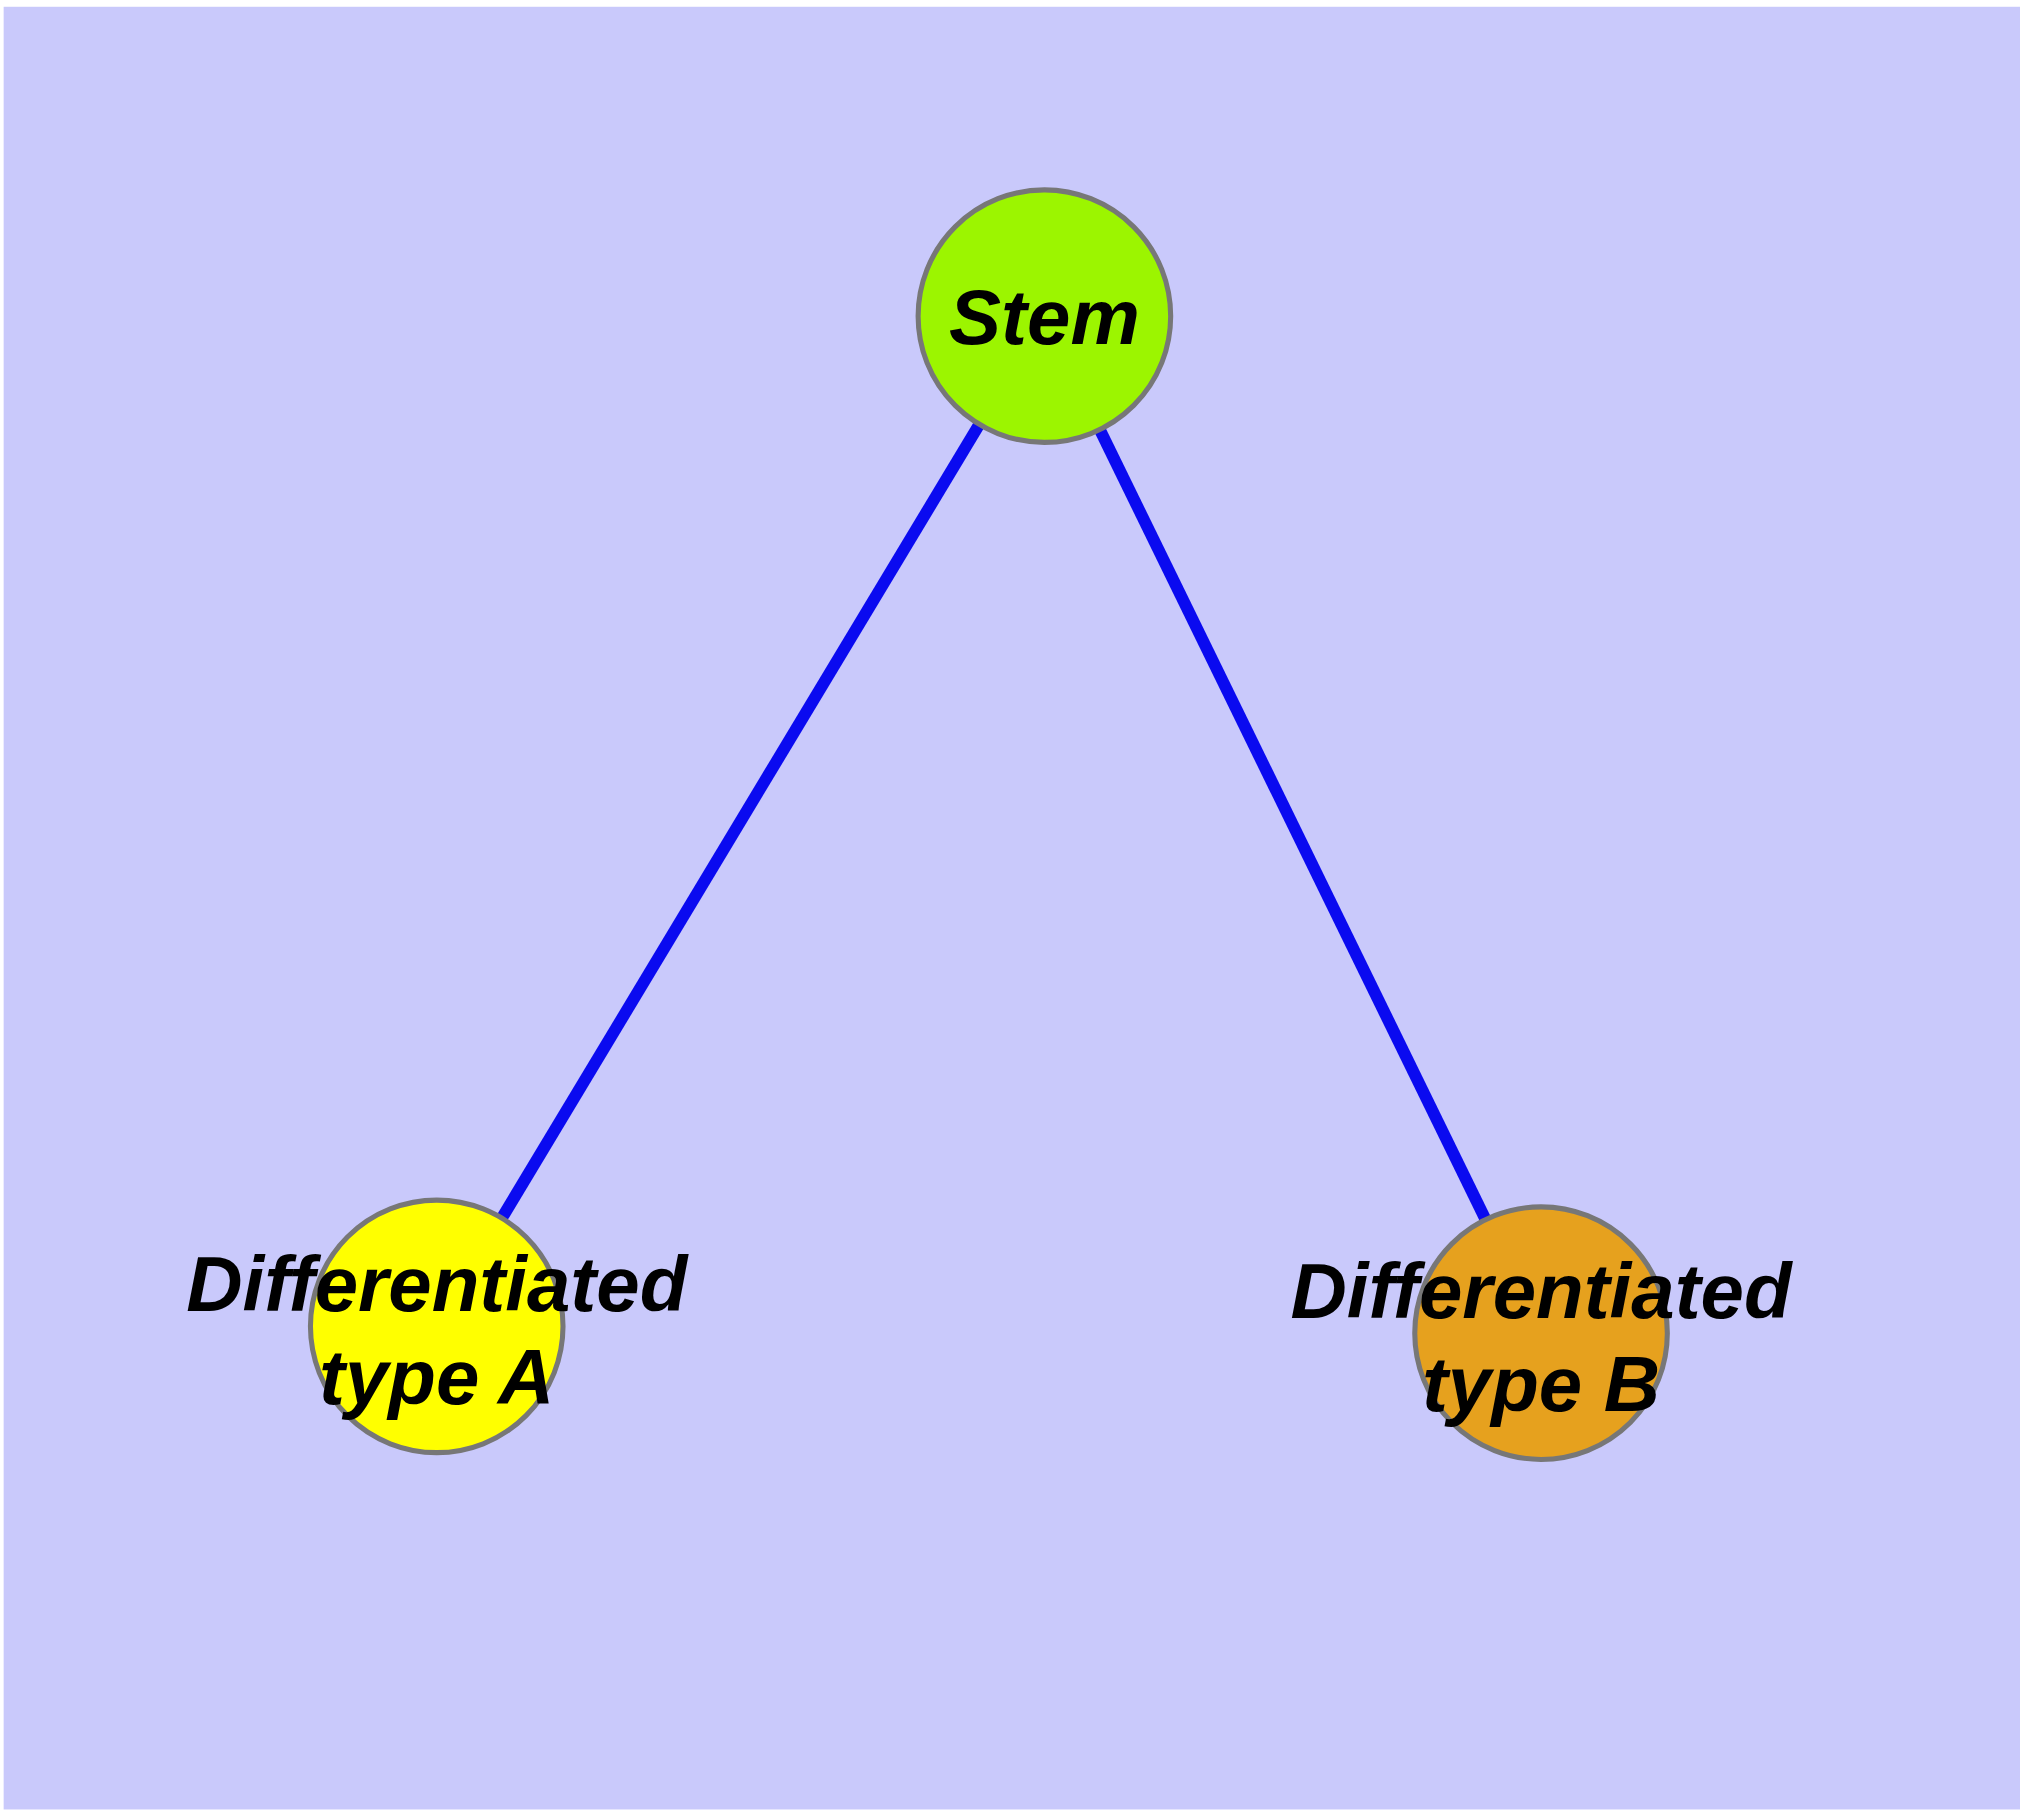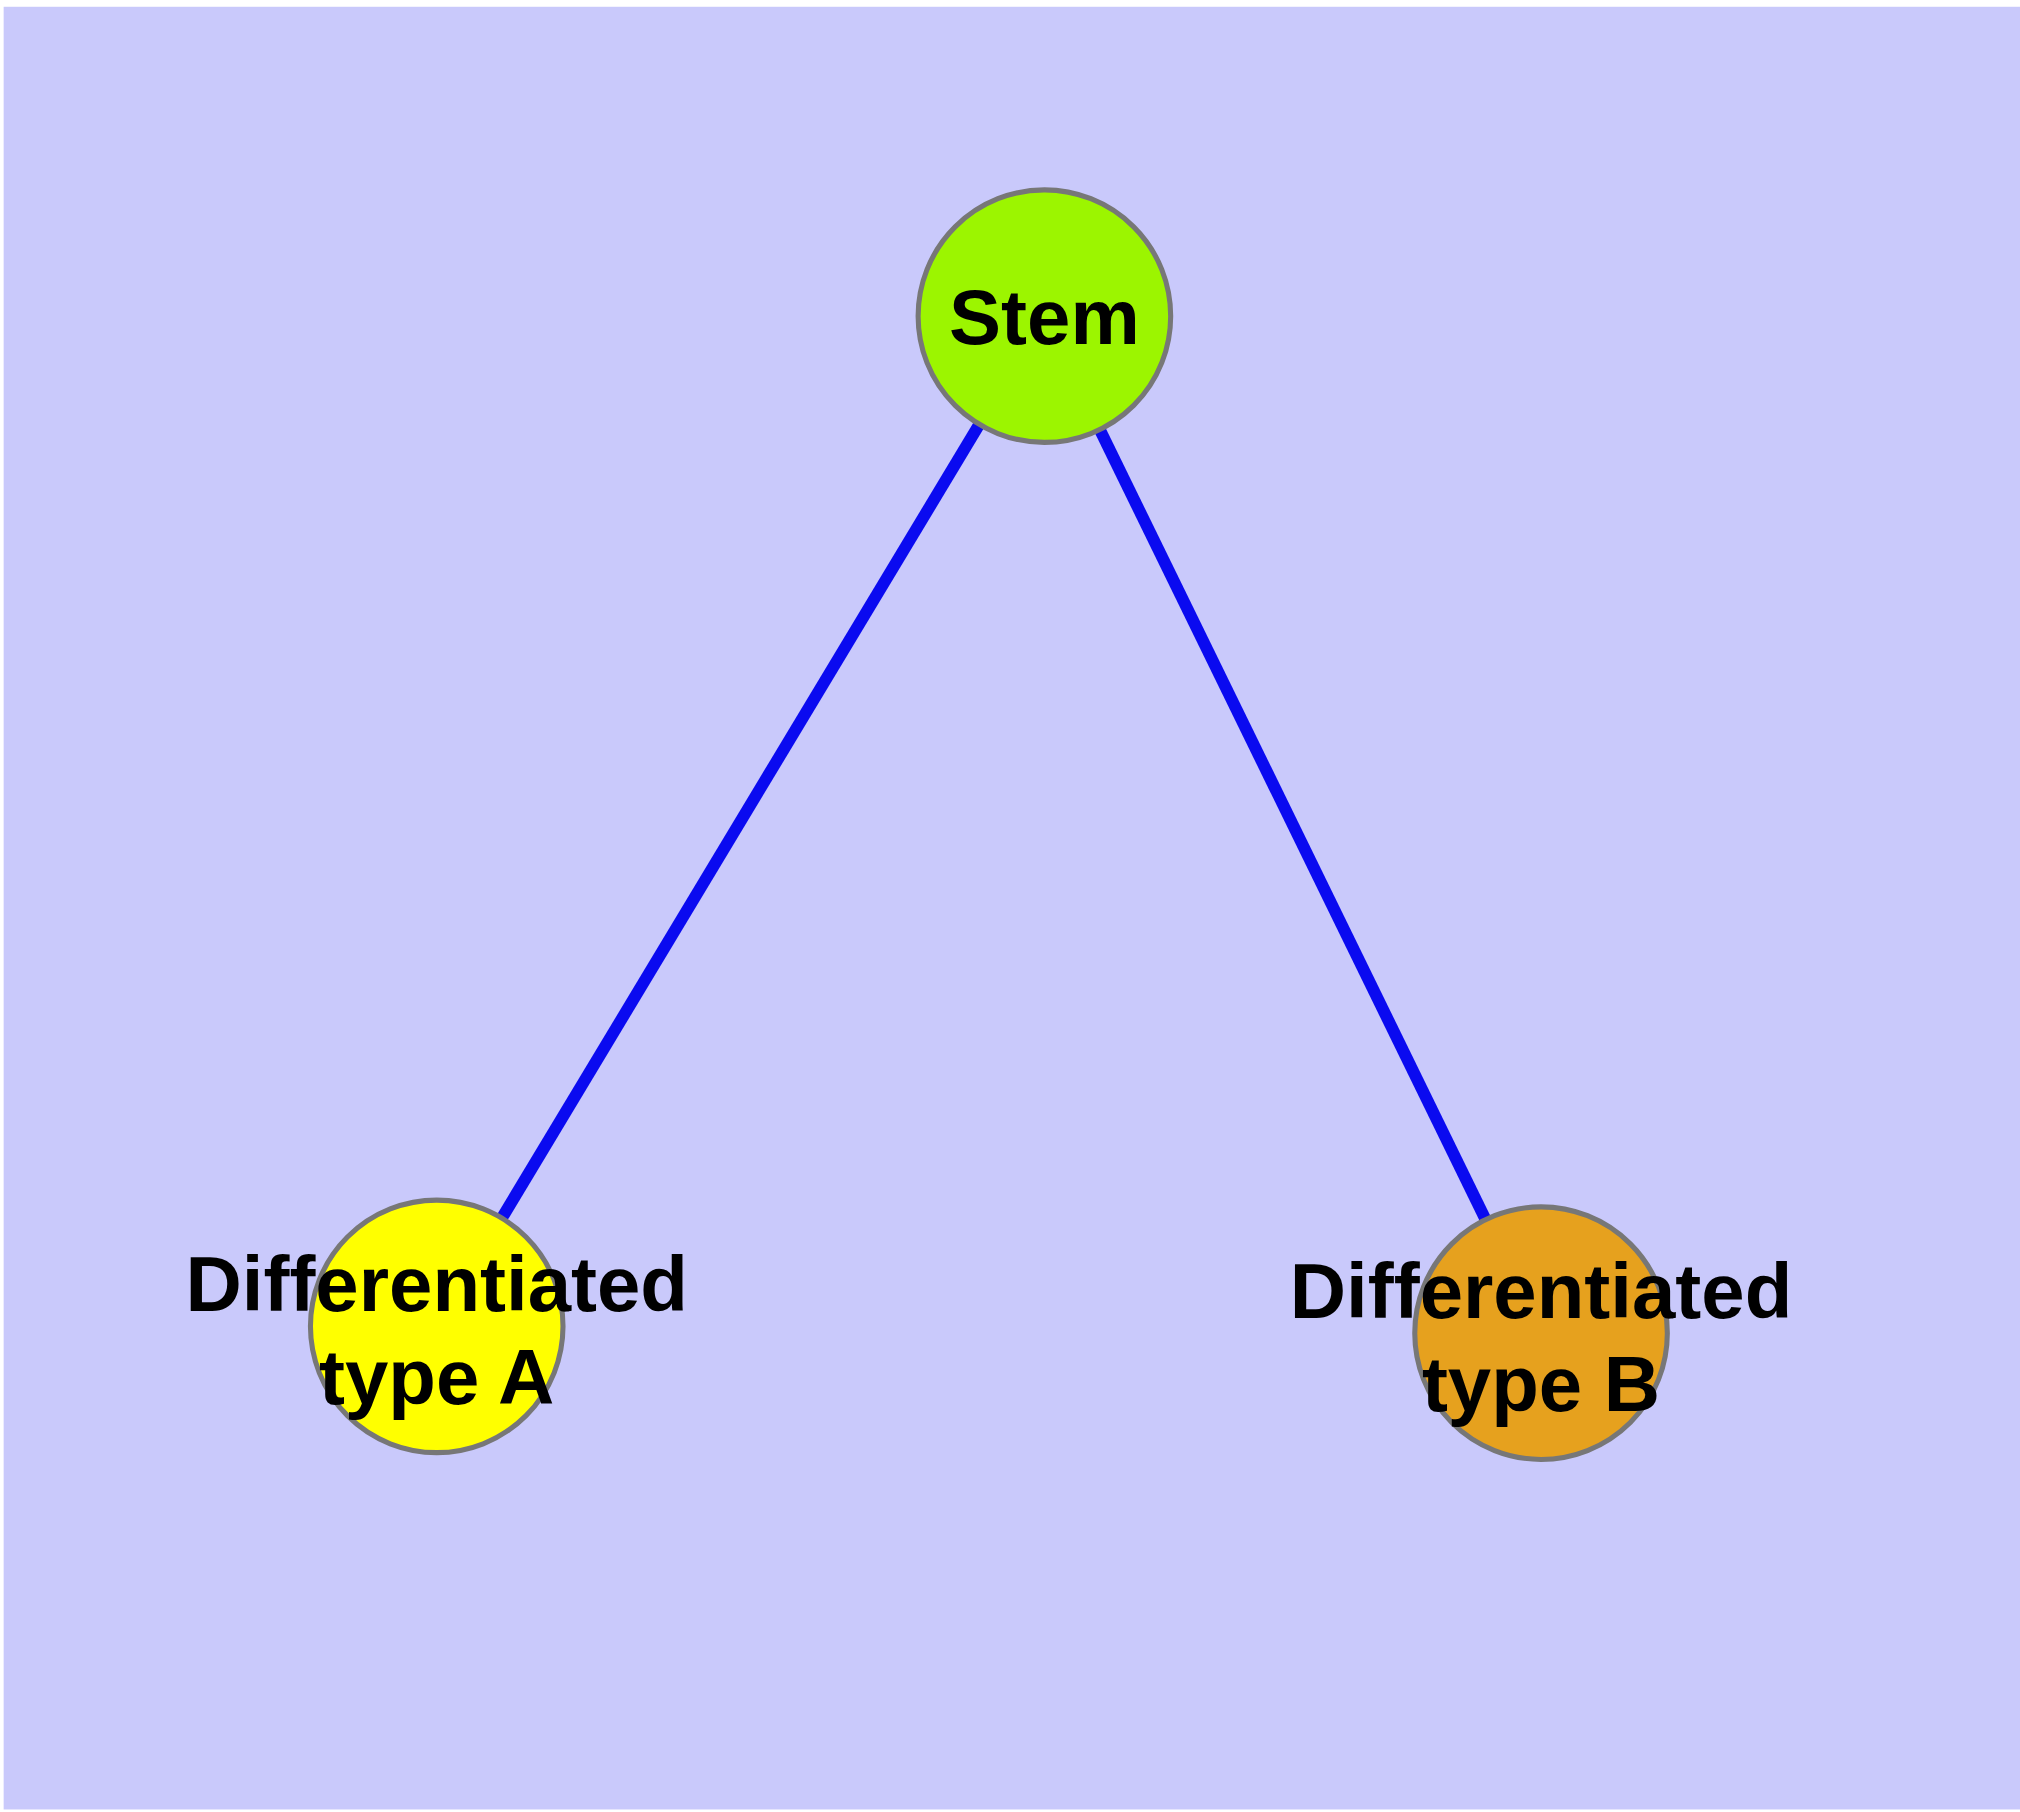--- a/index.html
+++ b/index.html
@@ -7,20 +7,21 @@
     padding: 0;
     width: 2021px;
     height: 1812px;
     background: #ffffff;
     overflow: hidden;
   }
   .stage {
     position: relative;
     width: 2021px;
     height: 1812px;
+    font-style: italic;
   }
   svg.graph {
     position: absolute;
     top: 0;
     left: 0;
     display: block;
   }
   .node-label {
     font-family: "Liberation Sans", sans-serif;
     font-weight: bold;

